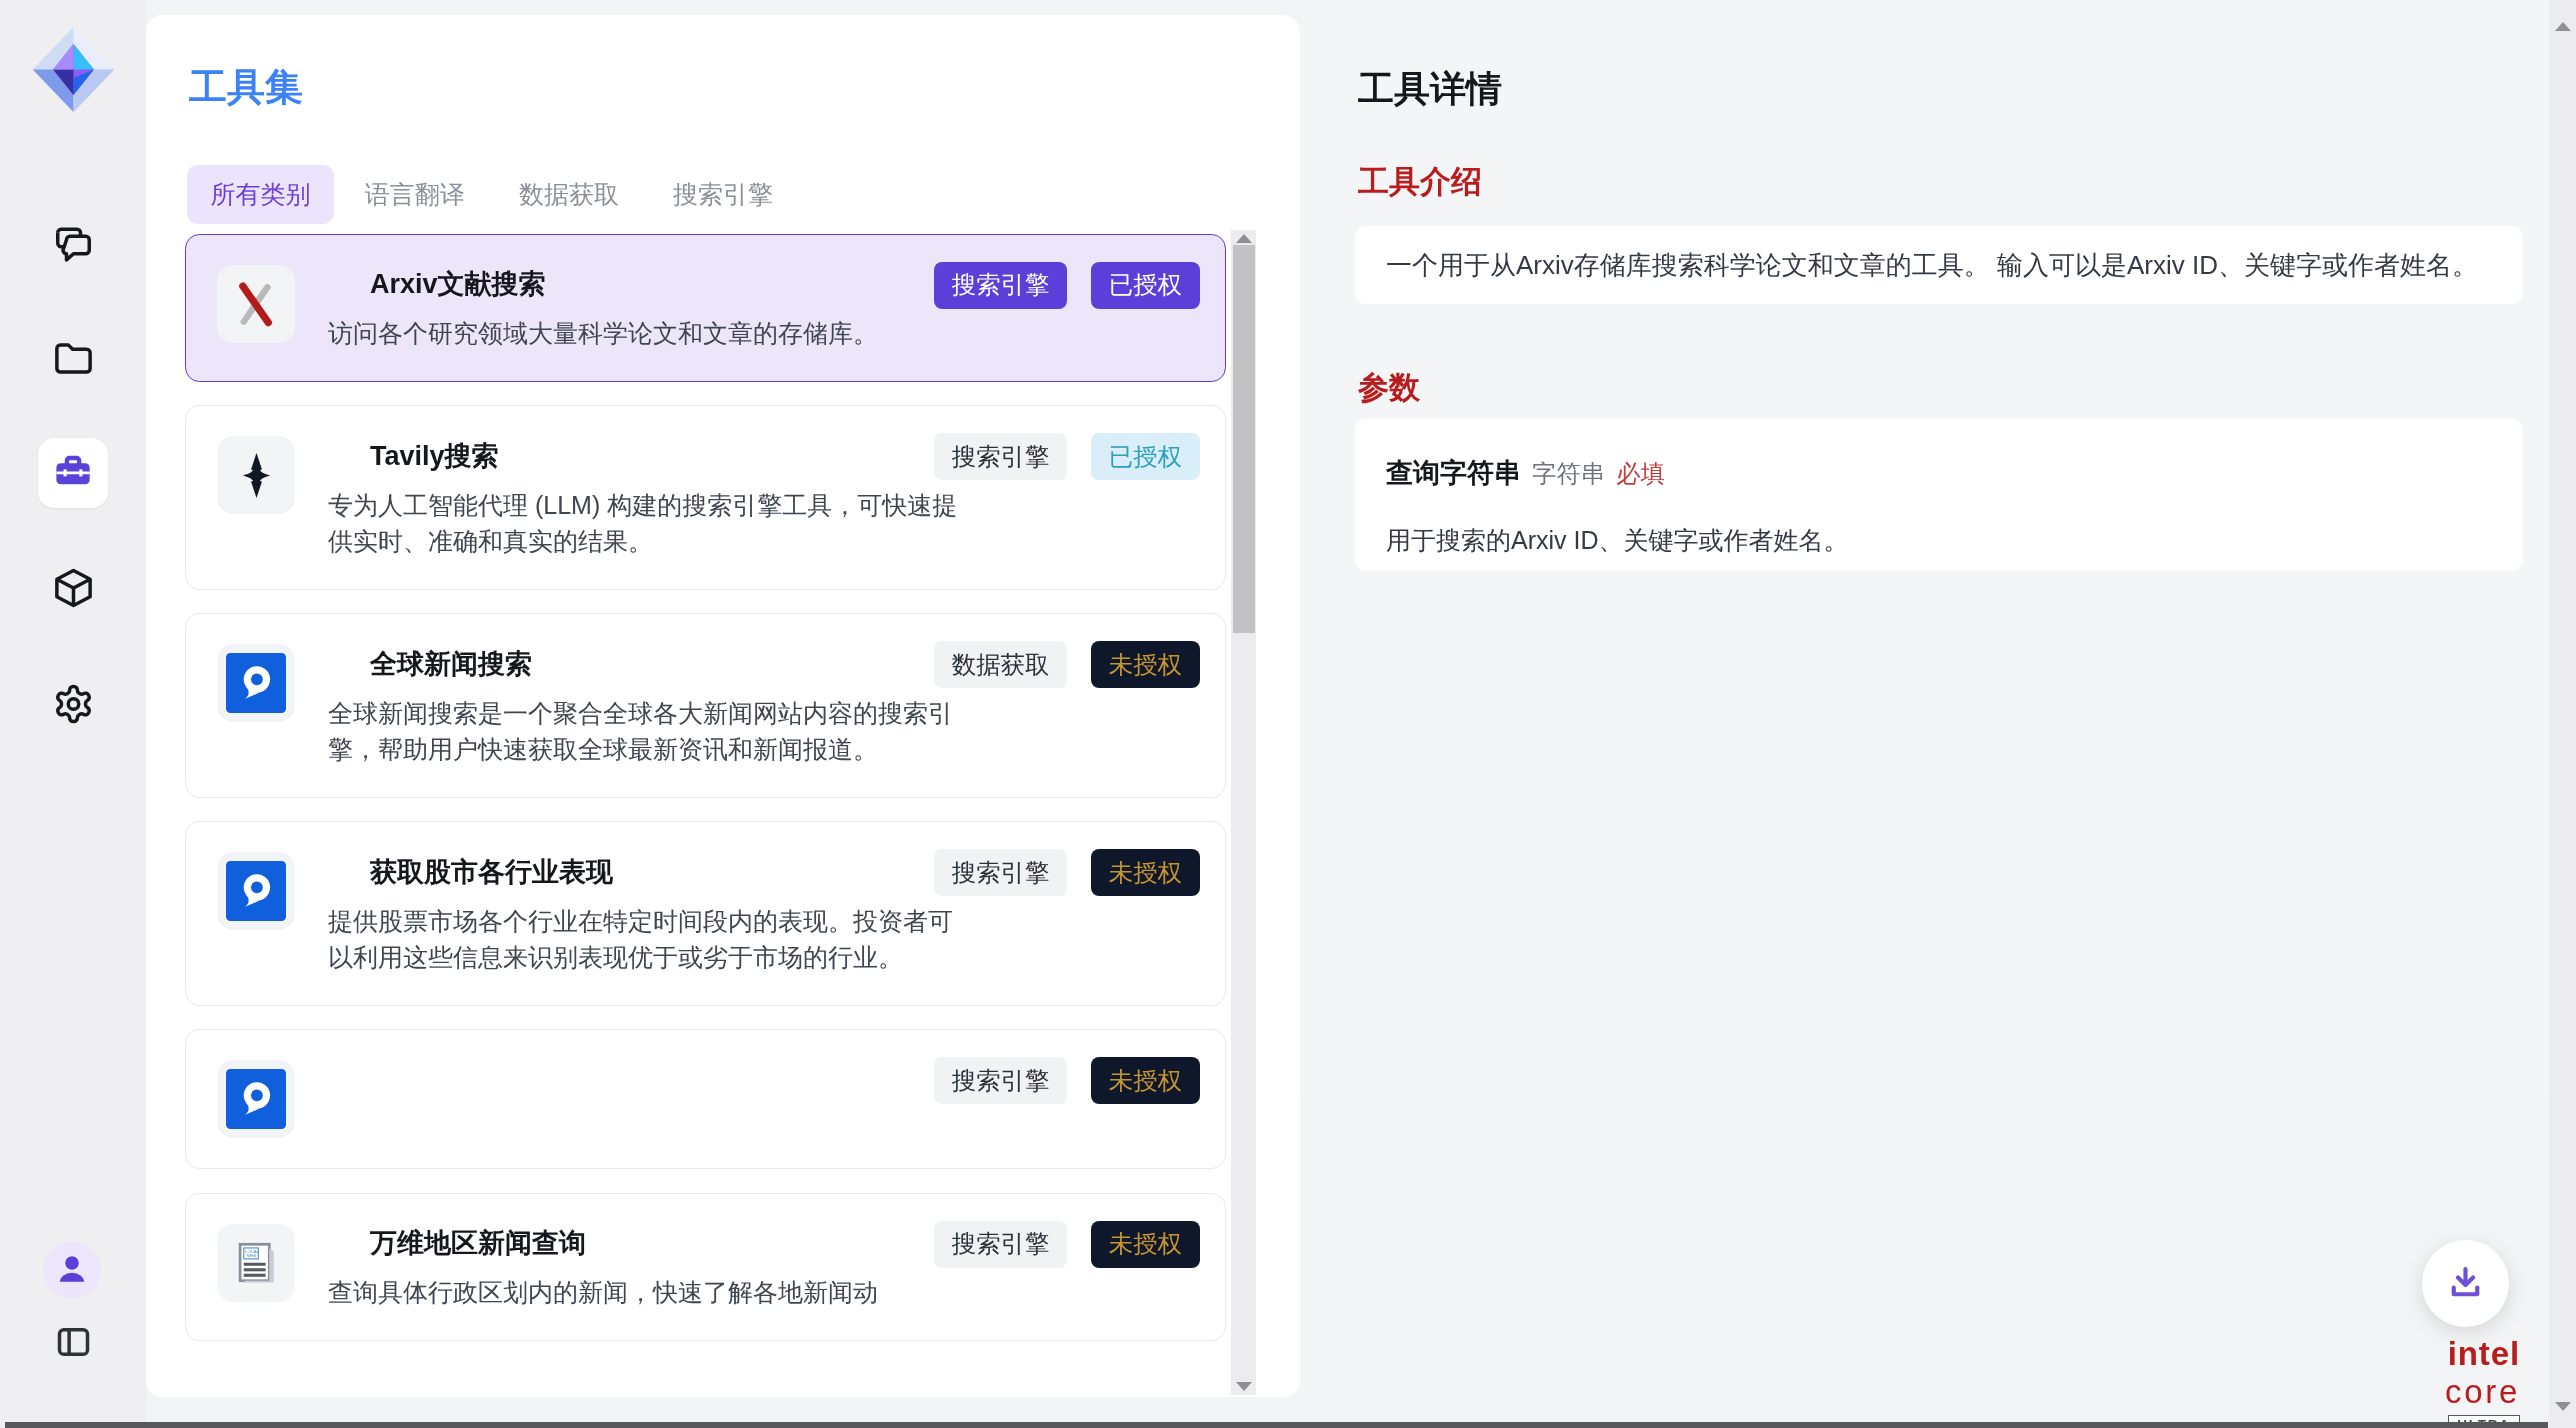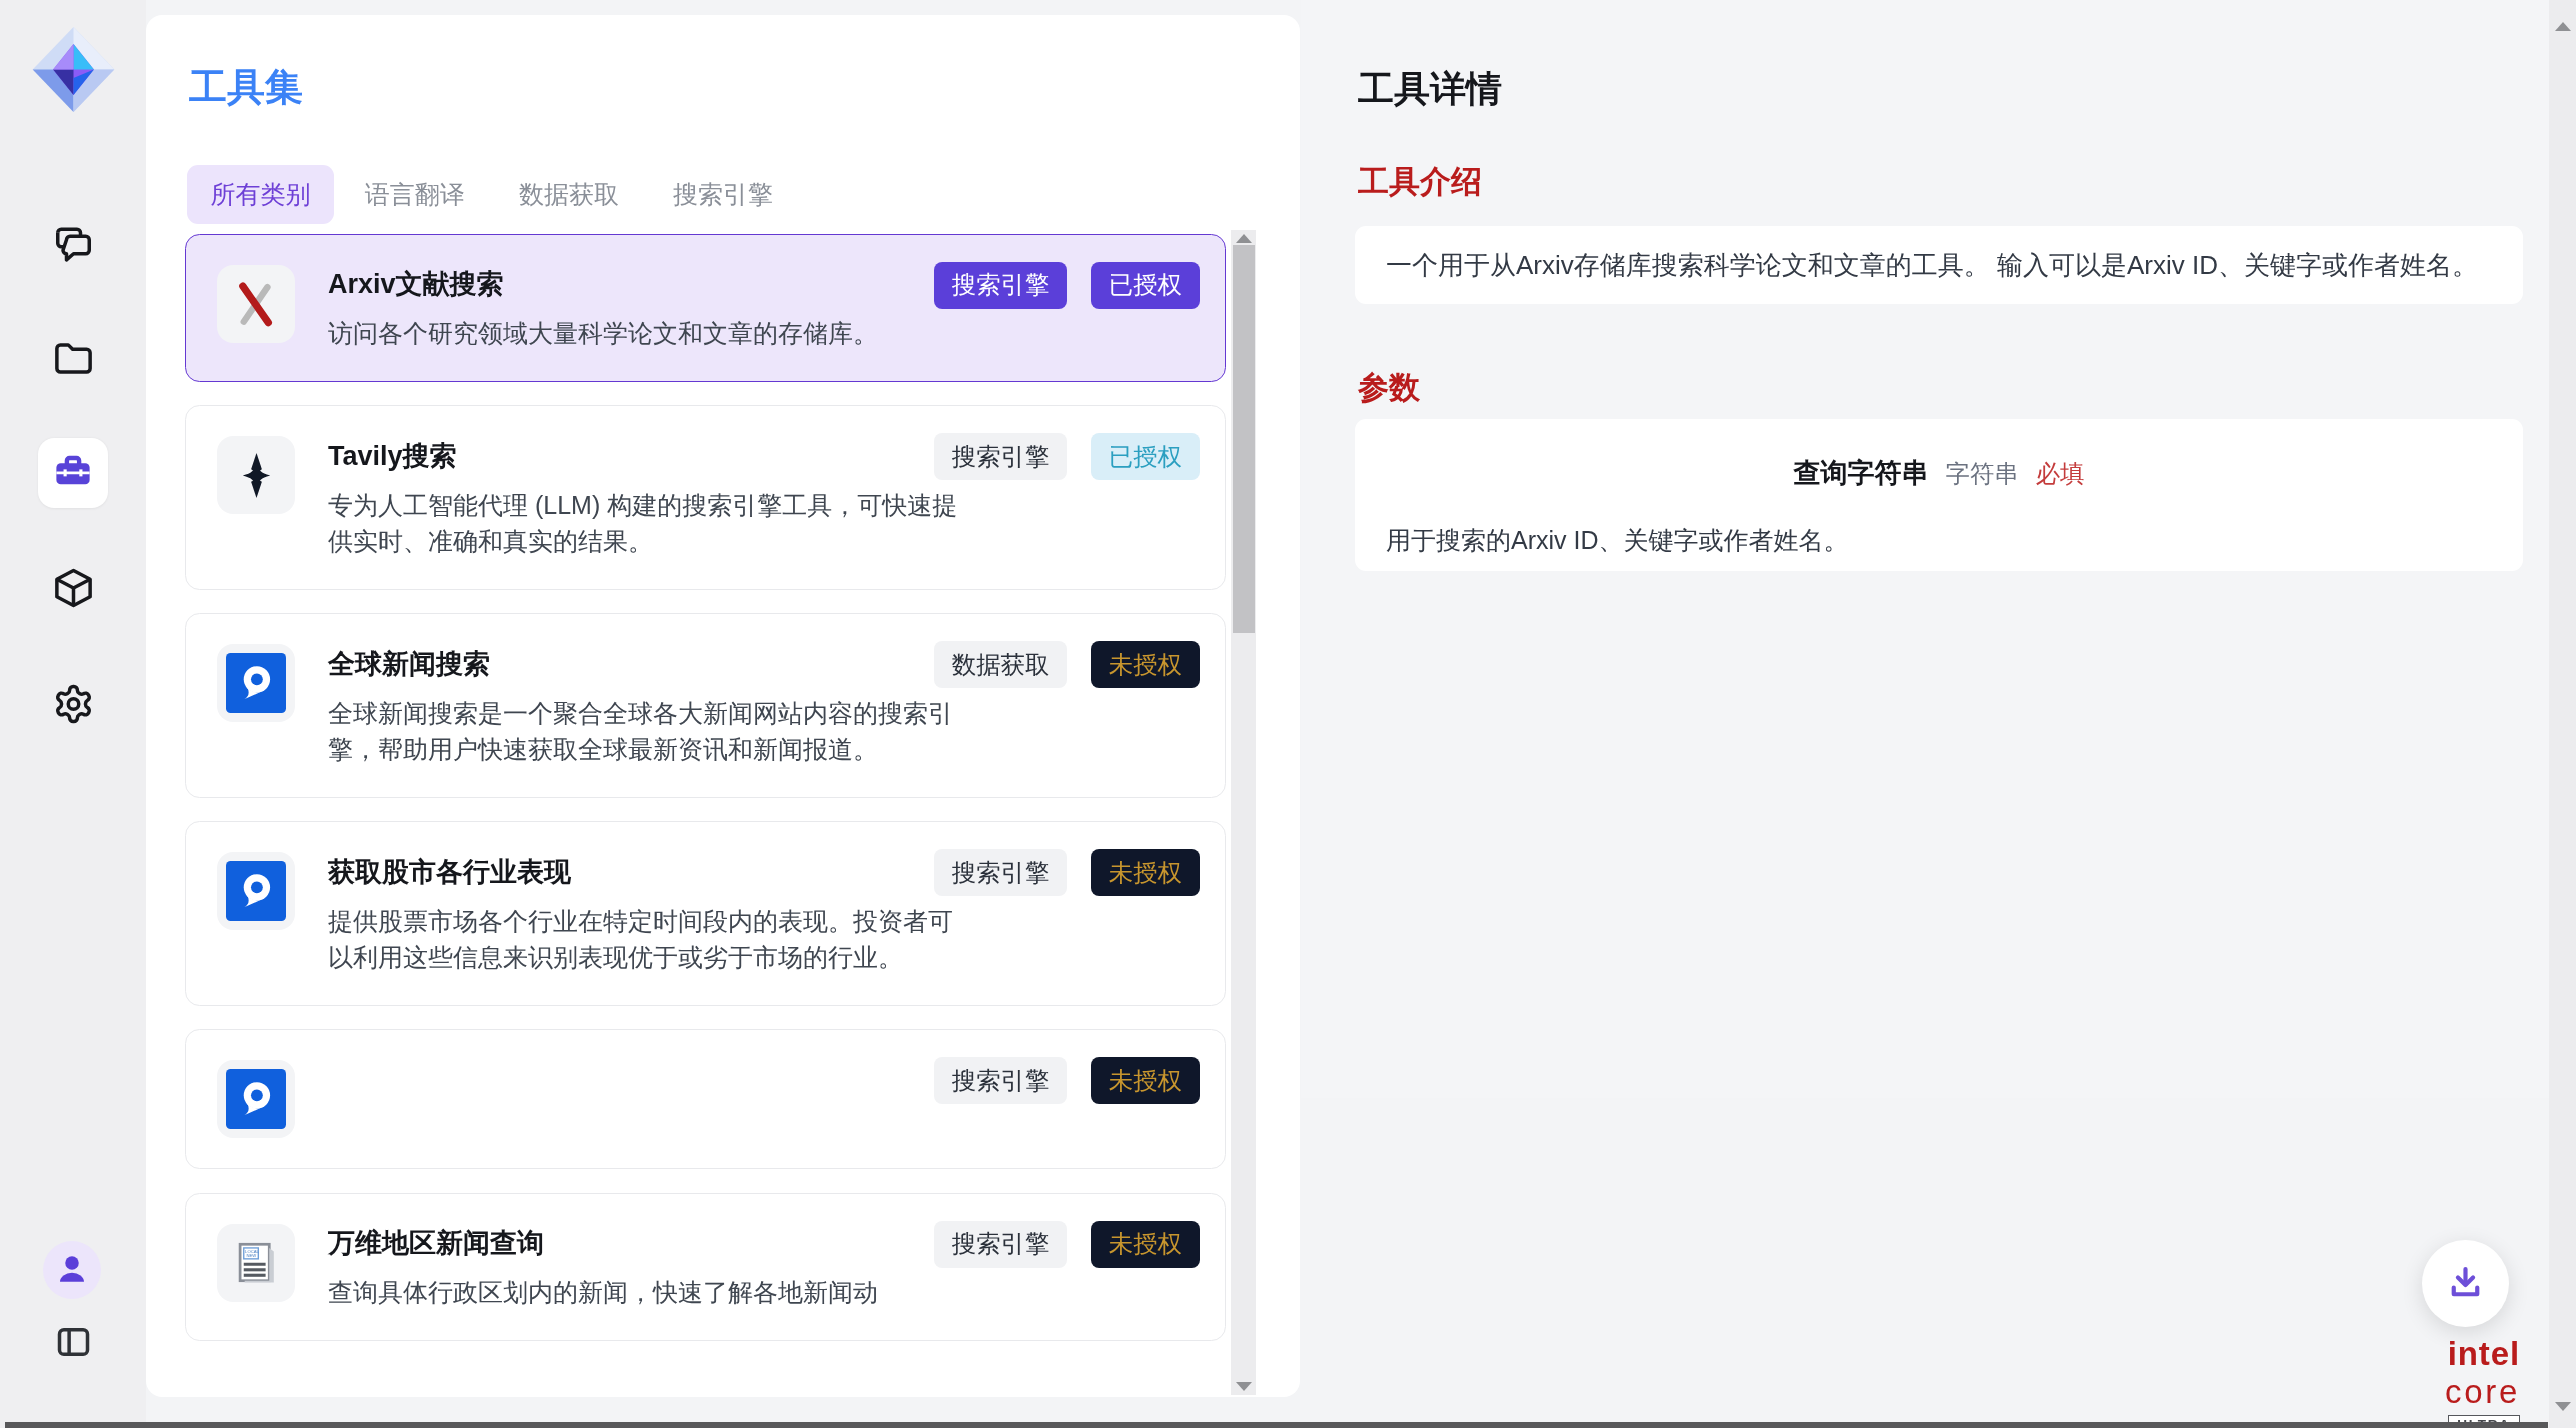--- a/index.html
+++ b/index.html
@@ -18,21 +18,21 @@
   .tools-panel { position:absolute; left:146px; top:14.5px; width:1154px; height:1382px; background:#ffffff; border-radius:16.3px; overflow:hidden; z-index:2; }
   .tools-title { position:absolute; left:43px; top:47px; font-size:38px; font-weight:bold; color:#3b82f6; }
   .tabs { position:absolute; left:41px; top:151px; display:flex; align-items:center; height:58px; }
   .tab { font-size:25px; color:#8a8f98; padding:12.6px 23.5px; border-radius:11px; cursor:pointer; white-space:nowrap; margin-right:7.2px; }
   .tab.active { background:#ece4fc; color:#6d3fd6; }
   .cards { position:absolute; left:39px; top:219px; width:1041px; }
   .card { position:relative; width:1041px; background:#ffffff; border:1.8px solid #e8e9ec; border-radius:14.5px; padding:30px 31px; margin-bottom:23.5px; display:flex; cursor:pointer; }
   .card.selected { background:#ede6fb; border-color:#6438d2; }
   .tool-icon-tile { width:78px; height:78px; border-radius:16.3px; background:#f3f4f6; flex:0 0 auto; display:flex; align-items:center; justify-content:center; overflow:hidden; }
   .card-body { margin-left:33px; padding-top:1.8px; }
-  .card-title { font-size:27px; font-weight:bold; color:#15171c; margin-bottom:12.6px; }
+  .card-title { font-size:27px; font-weight:bold; color:#15171c; margin-bottom:12.6px;margin-left:42px; }
   .card-desc { font-size:25px; line-height:36px; color:#3f4650; width:643px; }
   .badges { position:absolute; right:25px; top:27px; display:flex; gap:23.5px; }
   .badge { font-size:24.4px; padding:8.1px 18px; border-radius:8.1px; white-space:nowrap; height:47px; display:flex; align-items:center; }
   .badge-purple { background:#5b3fd9; color:#ffffff; }
   .badge-gray { background:#f1f2f4; color:#2b313b; }
   .badge-teal { background:#d9eef8; color:#2b9fc0; }
   .badge-yellow { background:#0f172a; color:#c8962e; }
 
   
   .list-scrollbar { position:absolute; left:1231px; top:230px; width:25px; height:1165px; background:#ececee; z-index:4; }
@@ -41,21 +41,21 @@
   .sb-arrow.up { top:3.6px; border-left:8.1px solid transparent; border-right:8.1px solid transparent; border-bottom:9px solid #8f9093; }
   .sb-arrow.down { bottom:3.6px; border-left:8.1px solid transparent; border-right:8.1px solid transparent; border-top:9px solid #8f9093; }
 
   
   .details-panel { position:absolute; left:1301px; top:0; width:1248px; height:1098px; background:#f4f5f7; z-index:1; }
   .details-title { position:absolute; left:57px; top:65px; font-size:36px; font-weight:bold; color:#15171c; }
   .section-heading { position:absolute; left:57px; font-size:31px; font-weight:bold; color:#b91c1c; }
   .intro-card { position:absolute; left:54px; top:226px; width:1168px; height:78px; background:#ffffff; border-radius:11px; display:flex; align-items:center; padding:0 31px; }
   .intro-text { font-size:26px; color:#333a45; }
   .param-card { position:absolute; left:54px; top:419px; width:1168px; height:152px; background:#ffffff; border-radius:11px; padding:36px 31px; }
-  .param-line { display:flex; align-items:baseline; gap:17px;justify-content:center; }
+  .param-line { display:flex; align-items:baseline; gap:11px; }
   .param-name { font-size:27px; font-weight:bold; color:#15171c; }
   .param-type { font-size:24.4px; color:#6b7280; }
   .param-required { font-size:24.4px; color:#c43c3c; }
   .param-desc { margin-top:33px; font-size:25px; color:#333a45; }
 
   
   .download-btn { position:absolute; left:2422px; top:1240px; width:87px; height:87px; border-radius:50%; background:#ffffff; box-shadow:0 5.4px 22px rgba(0,0,0,.12); display:flex; align-items:center; justify-content:center; cursor:pointer; z-index:5; }
   .brand { position:absolute; left:2375px; top:1335px; width:145px; text-align:right; z-index:5; }
   .brand-main { font-size:33px; color:#b91c1c; letter-spacing:0.9px; }
   .brand-main .b1 { font-weight:bold; }

